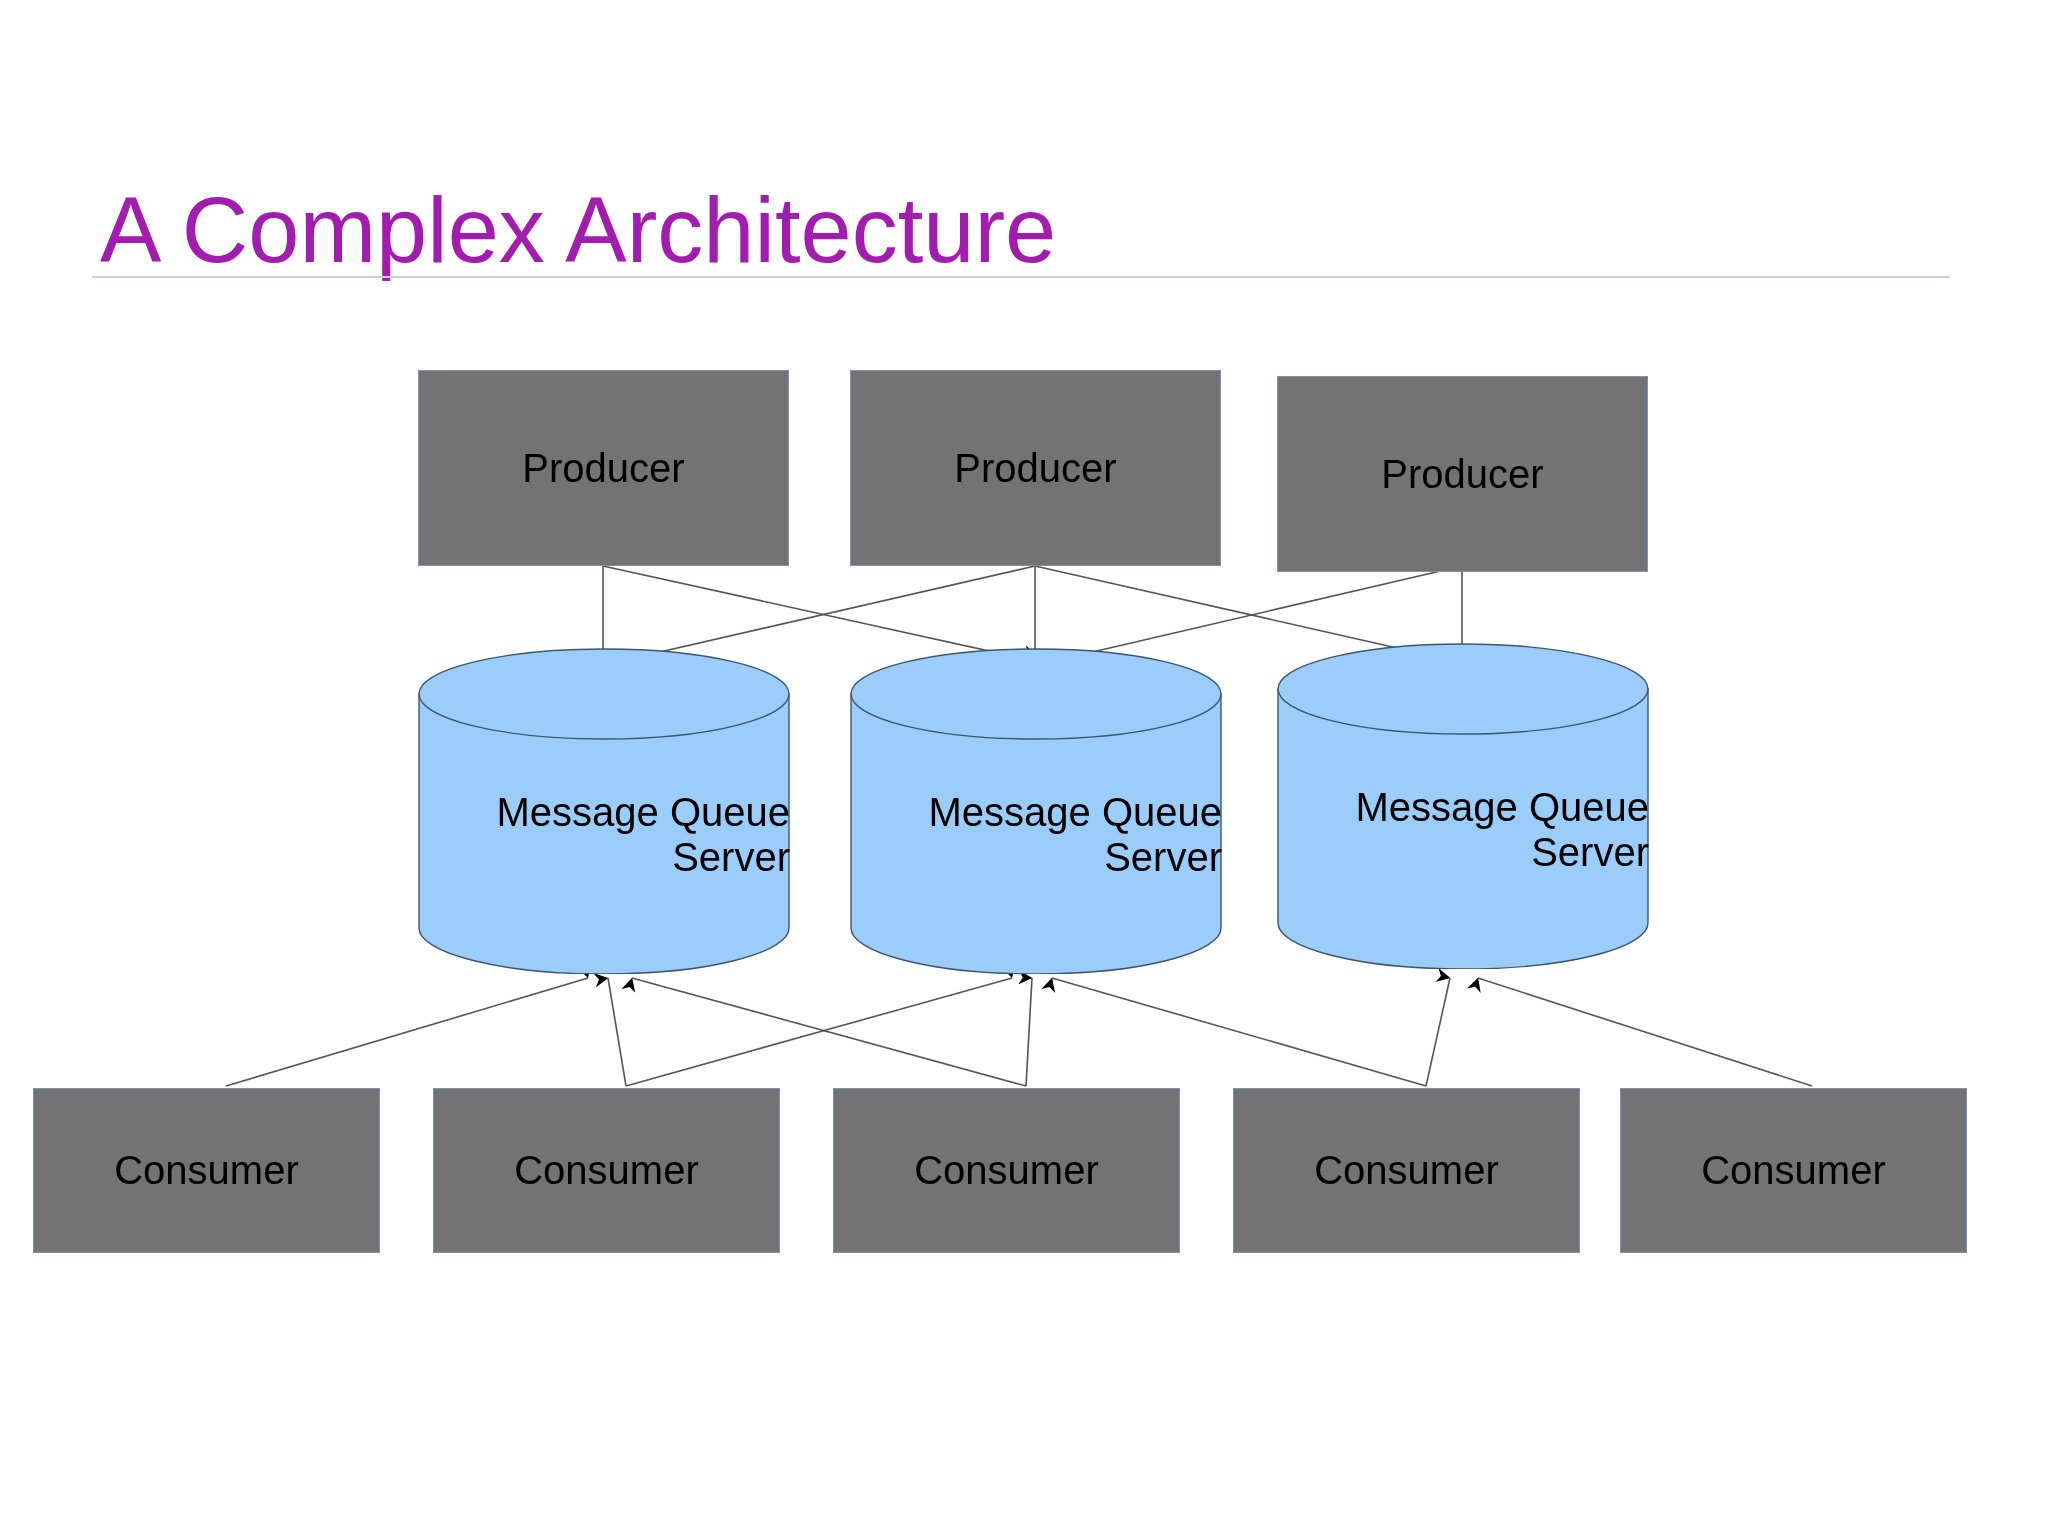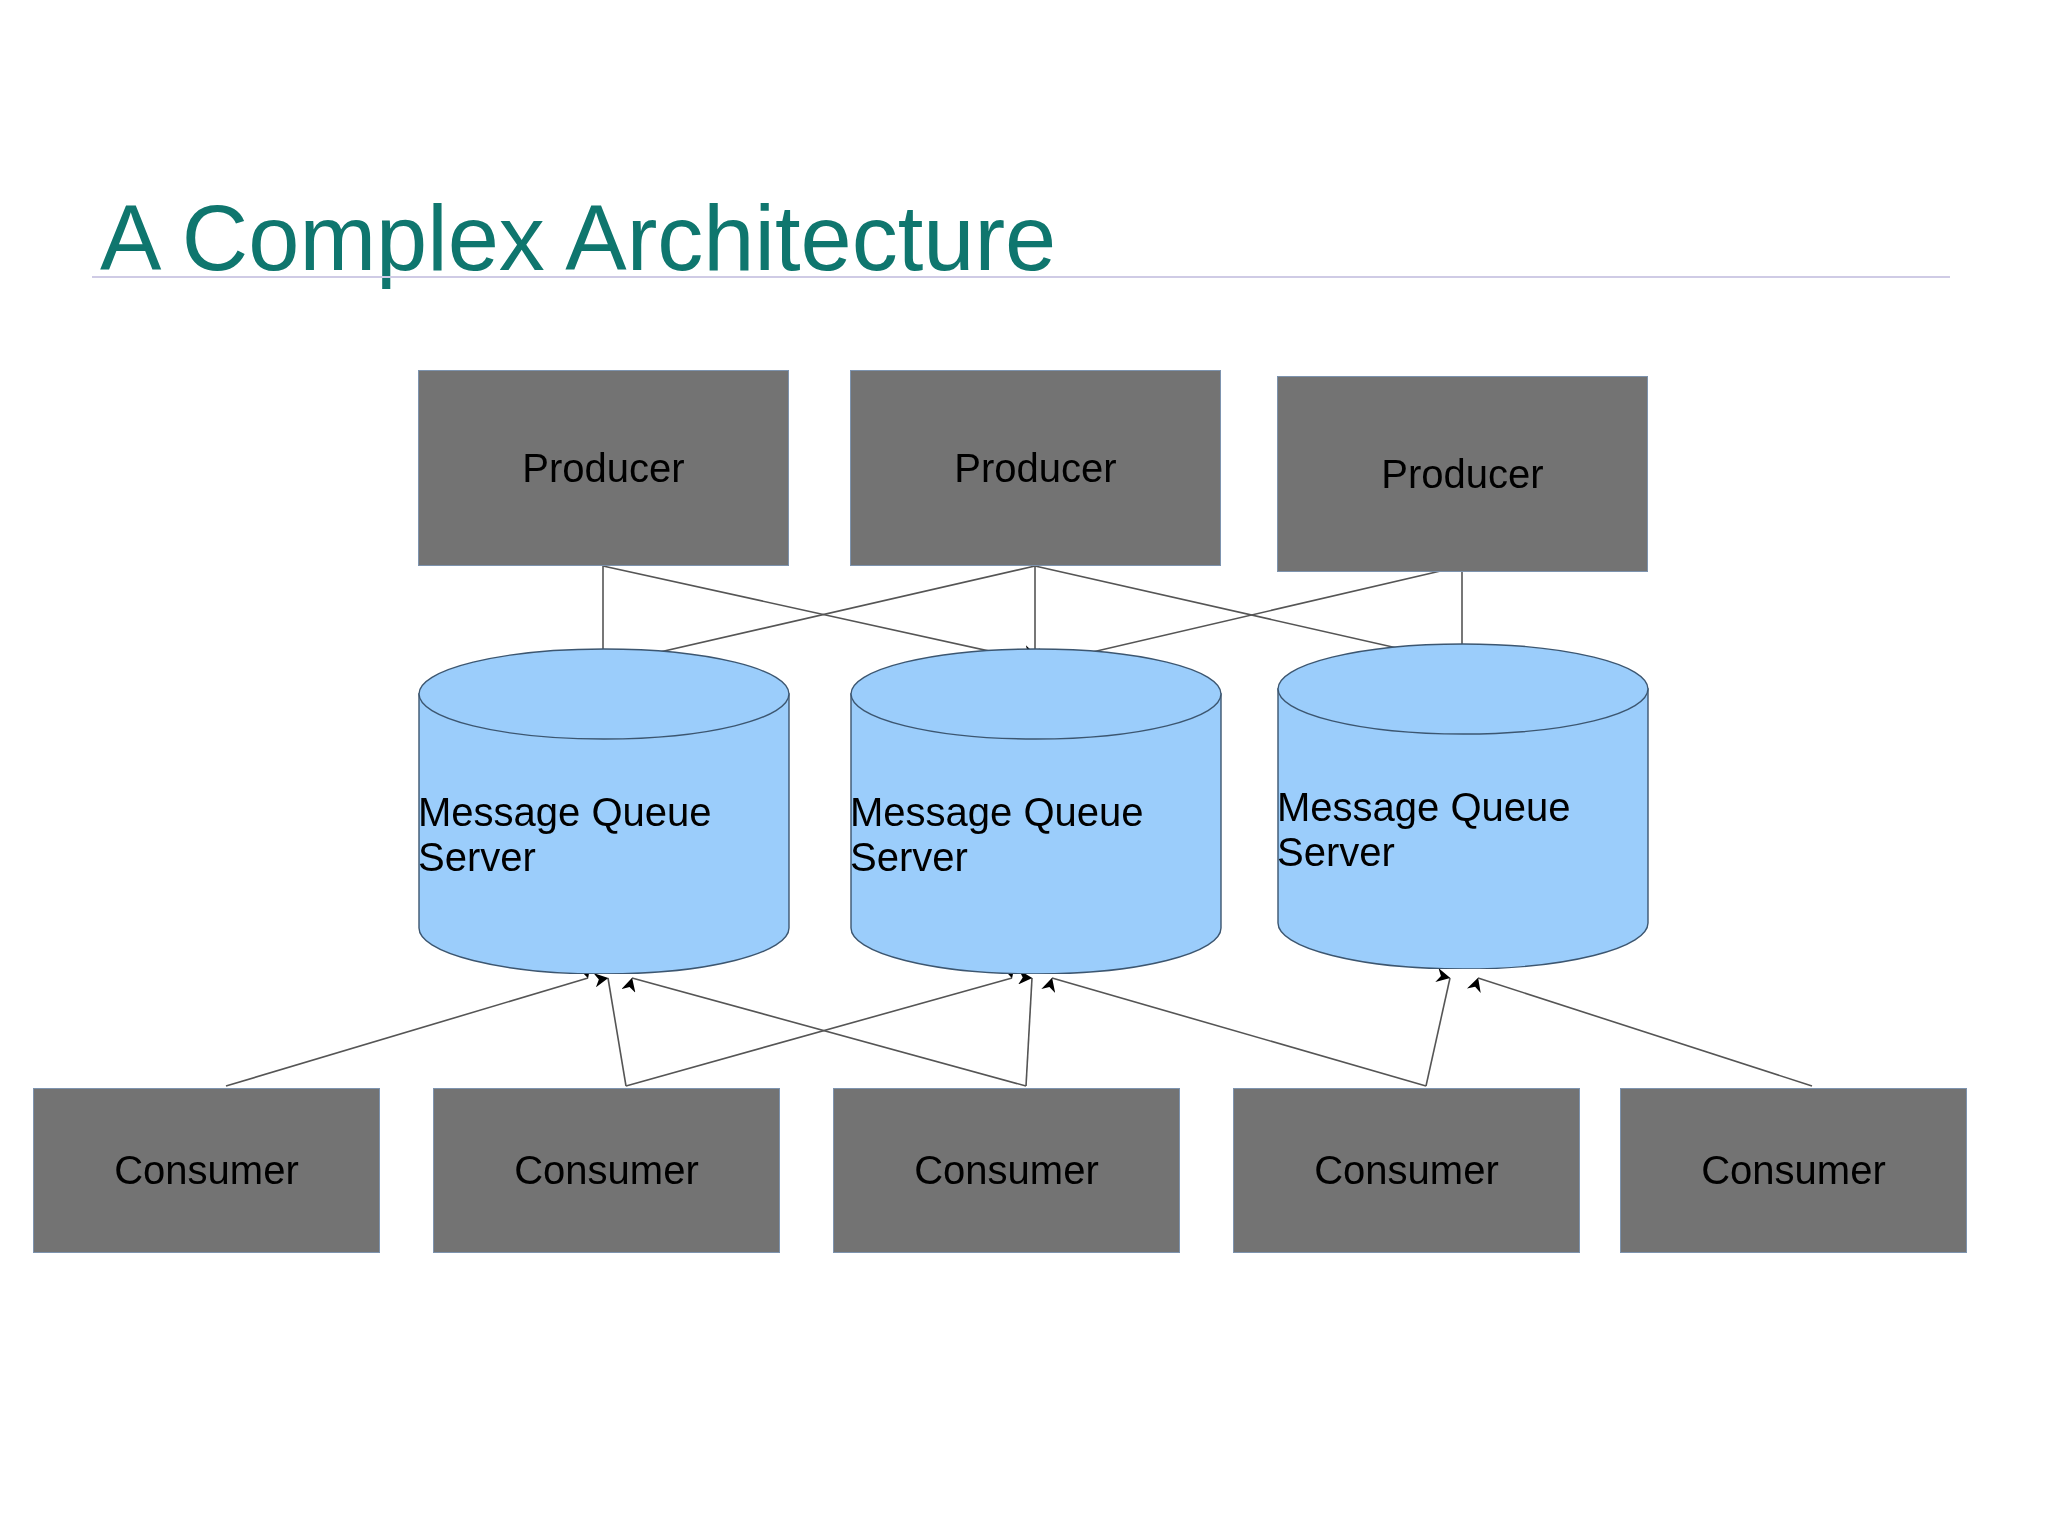--- a/index.html
+++ b/index.html
@@ -20,25 +20,25 @@
     left: 0; top: 0;
     width: 2048px;
     height: 1535px;
     background: #ffffff;
   }
 
   
   #slide-title {
     position: absolute;
     left: 100px;
-    top: 126px;
+    top: 118px;
     font-size: 92px;
     line-height: 1.1;
     font-weight: normal;
-    color: #0f766e;
+    color: #a21caf;
     letter-spacing: 0px;
     white-space: nowrap;
     text-align: right;
   }
 
   #title-divider {
     position: absolute;
     left: 92px;
     top: 276px;
     width: 1858px;
@@ -89,21 +89,21 @@
     position: absolute;
     left: 0; top: 0;
     width: 372px;
     height: 326px;
   }
   .cyl-label {
     position: absolute;
     left: 0;
     top: 142px;
     width: 372px;
-    text-align: left;
+    text-align: right;
     font-size: 40px;
     line-height: 1.12;
     color: #000000;
     font-family: "Liberation Sans", sans-serif;
     white-space: pre-line;
   }
 </style>
 </head>
 <body>
 

